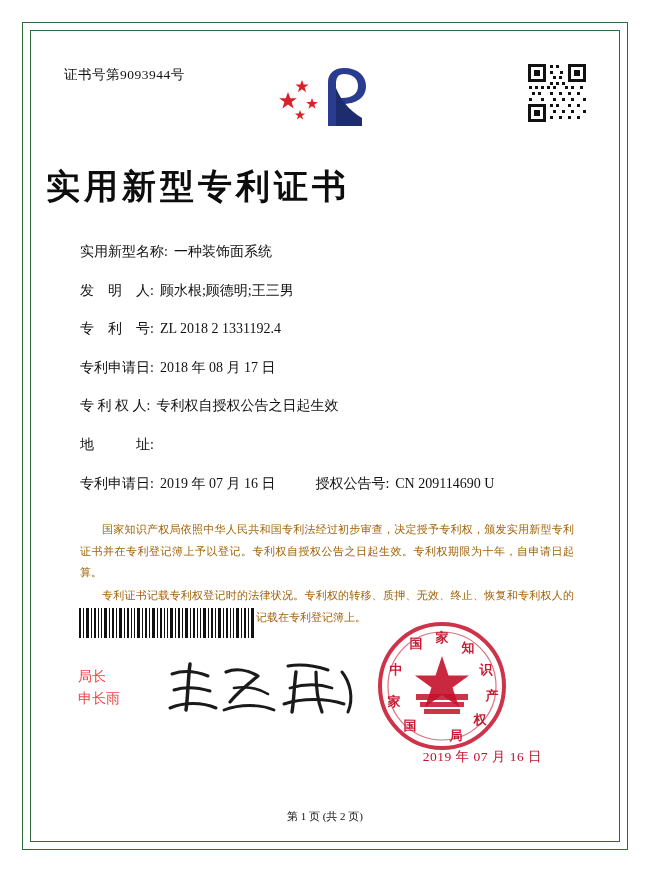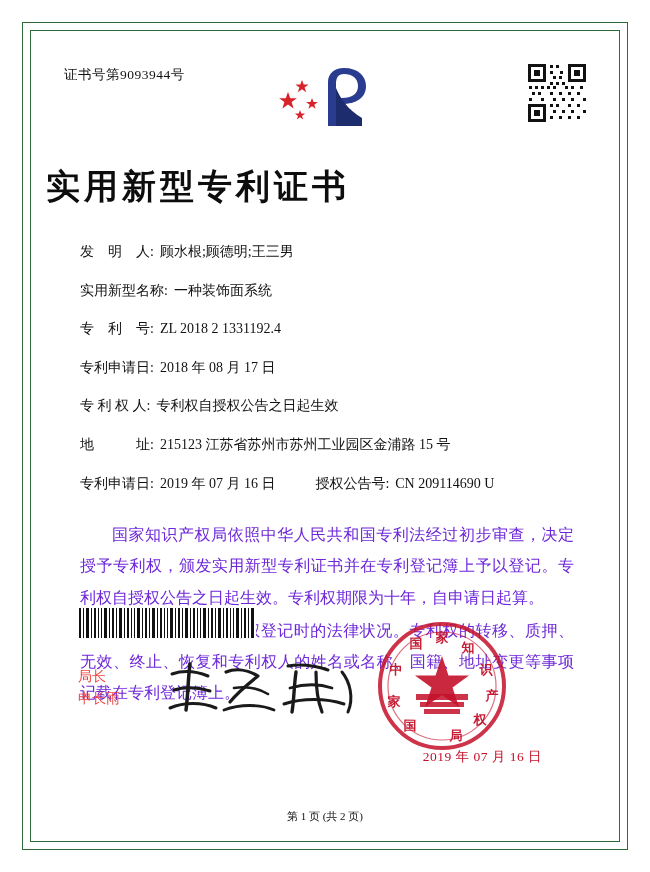--- a/index.html
+++ b/index.html
@@ -115,24 +115,24 @@
   .field-row.two-col .col2 {
     margin-left: 40px;
     display: flex;
     align-items: center;
   }
 
   .paragraphs {
     margin-top: 26px;
     padding-left: 34px;
     padding-right: 30px;
-    font-size: 16px;
+    font-size: 11px;
     line-height: 1.95;
     text-align: justify;
-    color: #6d28d9;
+    color: #a16207;
   }
   .paragraphs p {
     margin: 0 0 2px 0;
     text-indent: 2em;
   }
 
   
   .bottom {
     position: absolute;
     left: 0;
@@ -282,47 +282,46 @@
           </g>
         </svg>
       </div>
     </div>
 
     <div class="title">实用新型专利证书</div>
 
     <div class="fields">
 
       <div class="field-row">
+        <span class="field-label">实用新型名称:</span>
+        <span class="field-value">一种装饰面系统</span>
+      </div>
+
+      <div class="field-row">
         <span class="field-label">发　明　人:</span>
         <span class="field-value">顾水根;顾德明;王三男</span>
       </div>
 
       <div class="field-row">
-        <span class="field-label">实用新型名称:</span>
-        <span class="field-value">一种装饰面系统</span>
-      </div>
-
-      <div class="field-row">
         <span class="field-label">专　利　号:</span>
         <span class="field-value">ZL 2018 2 1331192.4</span>
       </div>
 
       <div class="field-row">
         <span class="field-label">专利申请日:</span>
         <span class="field-value">2018 年 08 月 17 日</span>
       </div>
 
       <div class="field-row">
         <span class="field-label">专 利 权 人:</span>
         <span class="field-value">专利权自授权公告之日起生效</span>
       </div>
 
       <div class="field-row">
         <span class="field-label">地　　　址:</span>
-        <span class="field-value">215123 江苏省苏州市苏州工业园区金浦路 15 号</span>
       </div>
 
       <div class="field-row two-col">
         <span class="field-label">专利申请日:</span>
         <span class="field-value">2019 年 07 月 16 日</span>
         <span class="col2">
           <span class="field-label">授权公告号:</span>
           <span class="field-value">CN 209114690 U</span>
         </span>
       </div>

